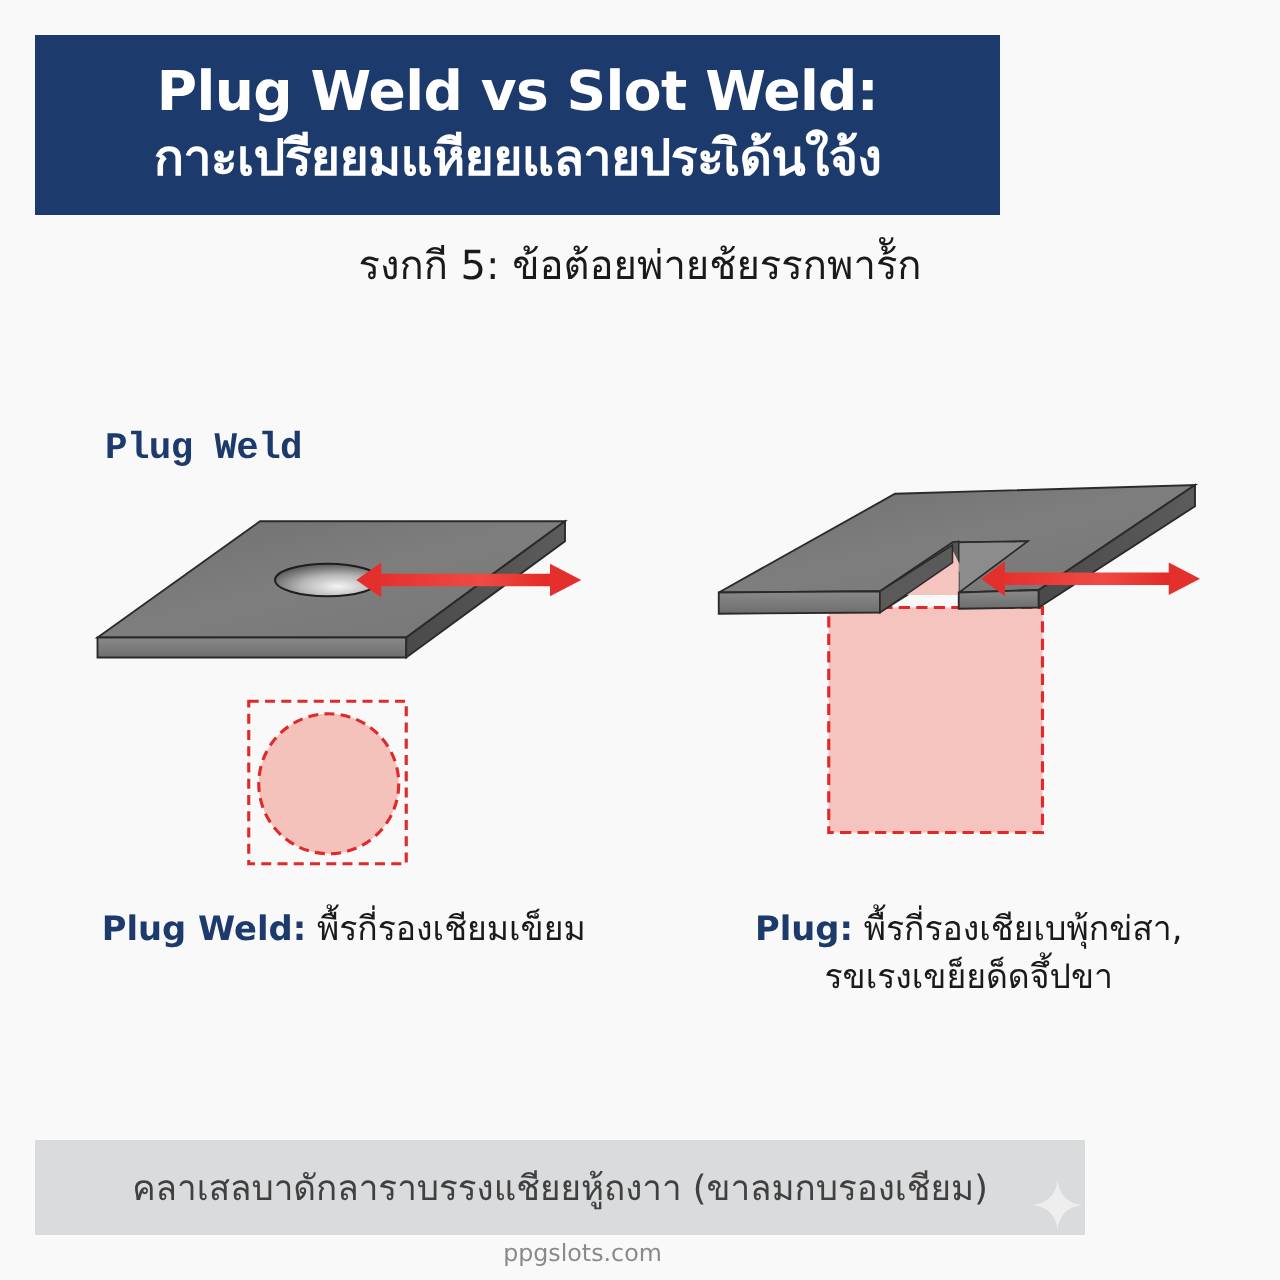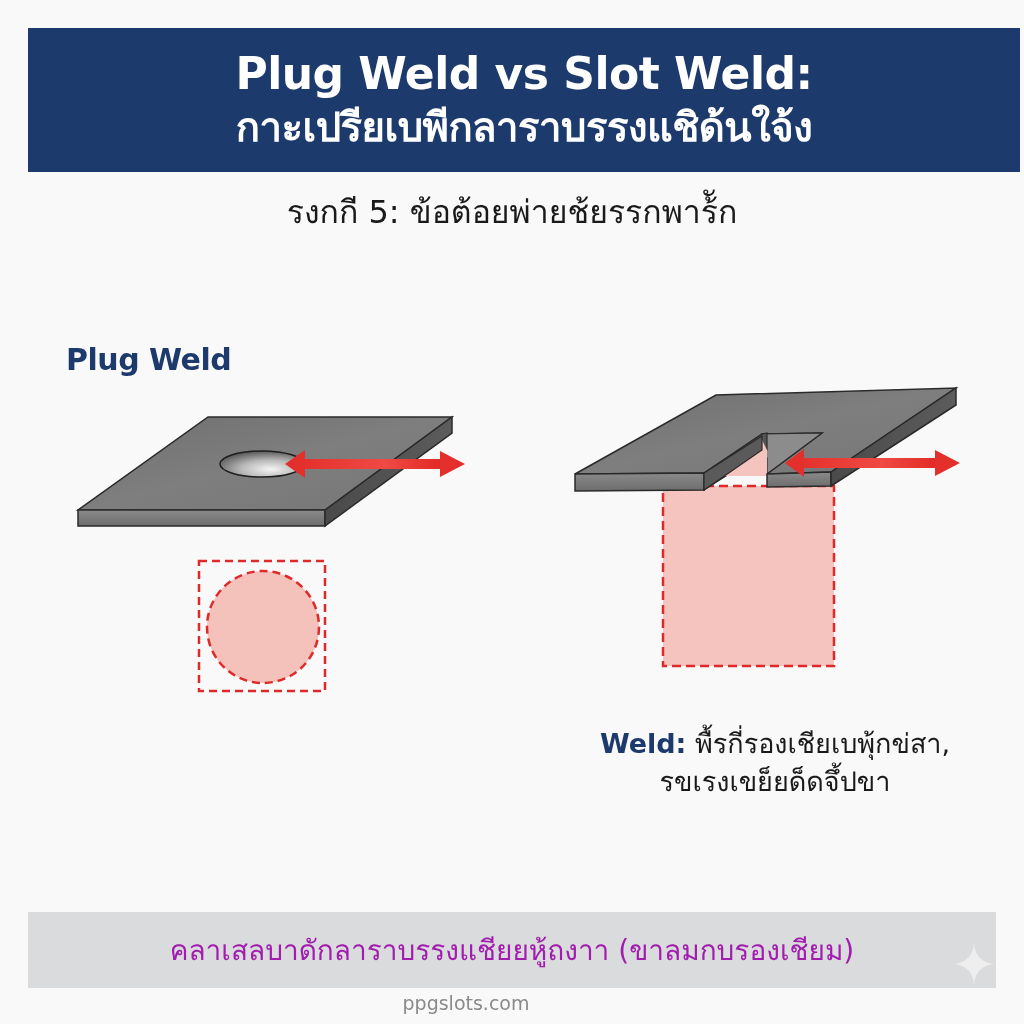--- a/index.html
+++ b/index.html
@@ -14,21 +14,21 @@
     .canvas {
       position: relative;
       width: 1024px;
       height: 1024px;
       background: #f9f9fa;
     }
     .title-banner {
       position: absolute;
       left: 28px;
       top: 28px;
-      width: 992px;
+      width: 772px;
       height: 144px;
       background: #1d3a6c;
       color: #ffffff;
       text-align: center;
       display: flex;
       flex-direction: column;
       justify-content: center;
       align-items: center;
     }
     .title-line1 {
@@ -55,21 +55,21 @@
       line-height: 48px;
       color: #1a1a1a;
     }
     .section-heading {
       position: absolute;
       font-weight: bold;
       font-size: 30px;
       color: #1d3a6c;
       letter-spacing: -0.5px;
     }
-    .heading-plug { left: 66px; top: 342px; }
+    .heading-plug { left: 84px; top: 342px; font-family: Liberation Mono, monospace; }
     .heading-slot { left: 562px; top: 342px; }
 
     .diagram {
       position: absolute;
       left: 0;
       top: 0;
       width: 1024px;
       height: 1024px;
       pointer-events: none;
     }
@@ -86,28 +86,28 @@
       font-weight: bold;
       color: #1d3a6c;
     }
     .caption-plug { left: 60px; top: 725px; width: 430px; }
     .caption-slot { left: 560px; top: 725px; width: 430px; }
 
     .footer-bar {
       position: absolute;
       left: 28px;
       top: 912px;
-      width: 968px;
+      width: 840px;
       height: 76px;
       background: #dadbdc;
       display: flex;
       align-items: center;
       justify-content: center;
       font-size: 28px;
-      color: #a21caf;
+      color: #404040;
     }
     .sparkle {
       position: absolute;
       right: 0px;
       top: 30px;
       width: 44px;
       height: 44px;
     }
     .watermark {
       position: absolute;
@@ -119,21 +119,21 @@
       color: #8a8a8a;
     }
   </style>
 </head>
 <body>
 
 <div class="canvas">
 
   <div class="title-banner">
     <div class="title-line1">Plug Weld vs Slot Weld:</div>
-    <div class="title-line2">กาะเปรียเบพีกลาราบรรงแชิด้นใจ้ง</div>
+    <div class="title-line2">กาะเปรียยมแหียยแลายประเิด้นใจ้ง</div>
   </div>
 
   <div class="subtitle">รงกกี 5: ข้อต้อยพ่ายช้ยรรกพาร้ัก</div>
 
   <div class="section-heading heading-plug">Plug Weld</div>
 
   <div class="diagram">
     <svg width="1024" height="1024" viewBox="0 0 1024 1024" xmlns="http://www.w3.org/2000/svg">
       <defs>
         <linearGradient id="plateTop" x1="0" y1="0" x2="1" y2="1">
@@ -207,25 +207,29 @@
 
       <g>
         <rect x="800" y="458" width="136" height="10" fill="url(#arrowGrad)"></rect>
         <polygon points="785,463 804,449 804,477" fill="#e3302c"></polygon>
         <polygon points="960,463 935,450 935,476" fill="#e3302c"></polygon>
       </g>
     </svg>
   </div>
 
   <div class="caption caption-plug">
+    <div>
+      <span class="label">Plug Weld:</span>
+      <span>พื้รกี่รองเชียมเข็ยม</span>
+    </div>
   </div>
 
   <div class="caption caption-slot">
     <div>
-      <span class="label">Weld:</span>
+      <span class="label">Plug:</span>
       <span>พื้รกี่รองเชียเบพุ้กข่สา,</span>
     </div>
     <div>รขเรงเขย็ยด็ดจึ้ปขา</div>
   </div>
 
   <div class="footer-bar">
     <span>คลาเสลบาดักลาราบรรงแชียยหู้ถงาา (ขาลมกบรองเชียม)</span>
     <svg class="sparkle" viewBox="0 0 44 44" xmlns="http://www.w3.org/2000/svg">
       <path d="M22,2 Q24,20 42,22 Q24,24 22,42 Q20,24 2,22 Q20,20 22,2 Z" fill="#eeeeee"></path>
     </svg>

